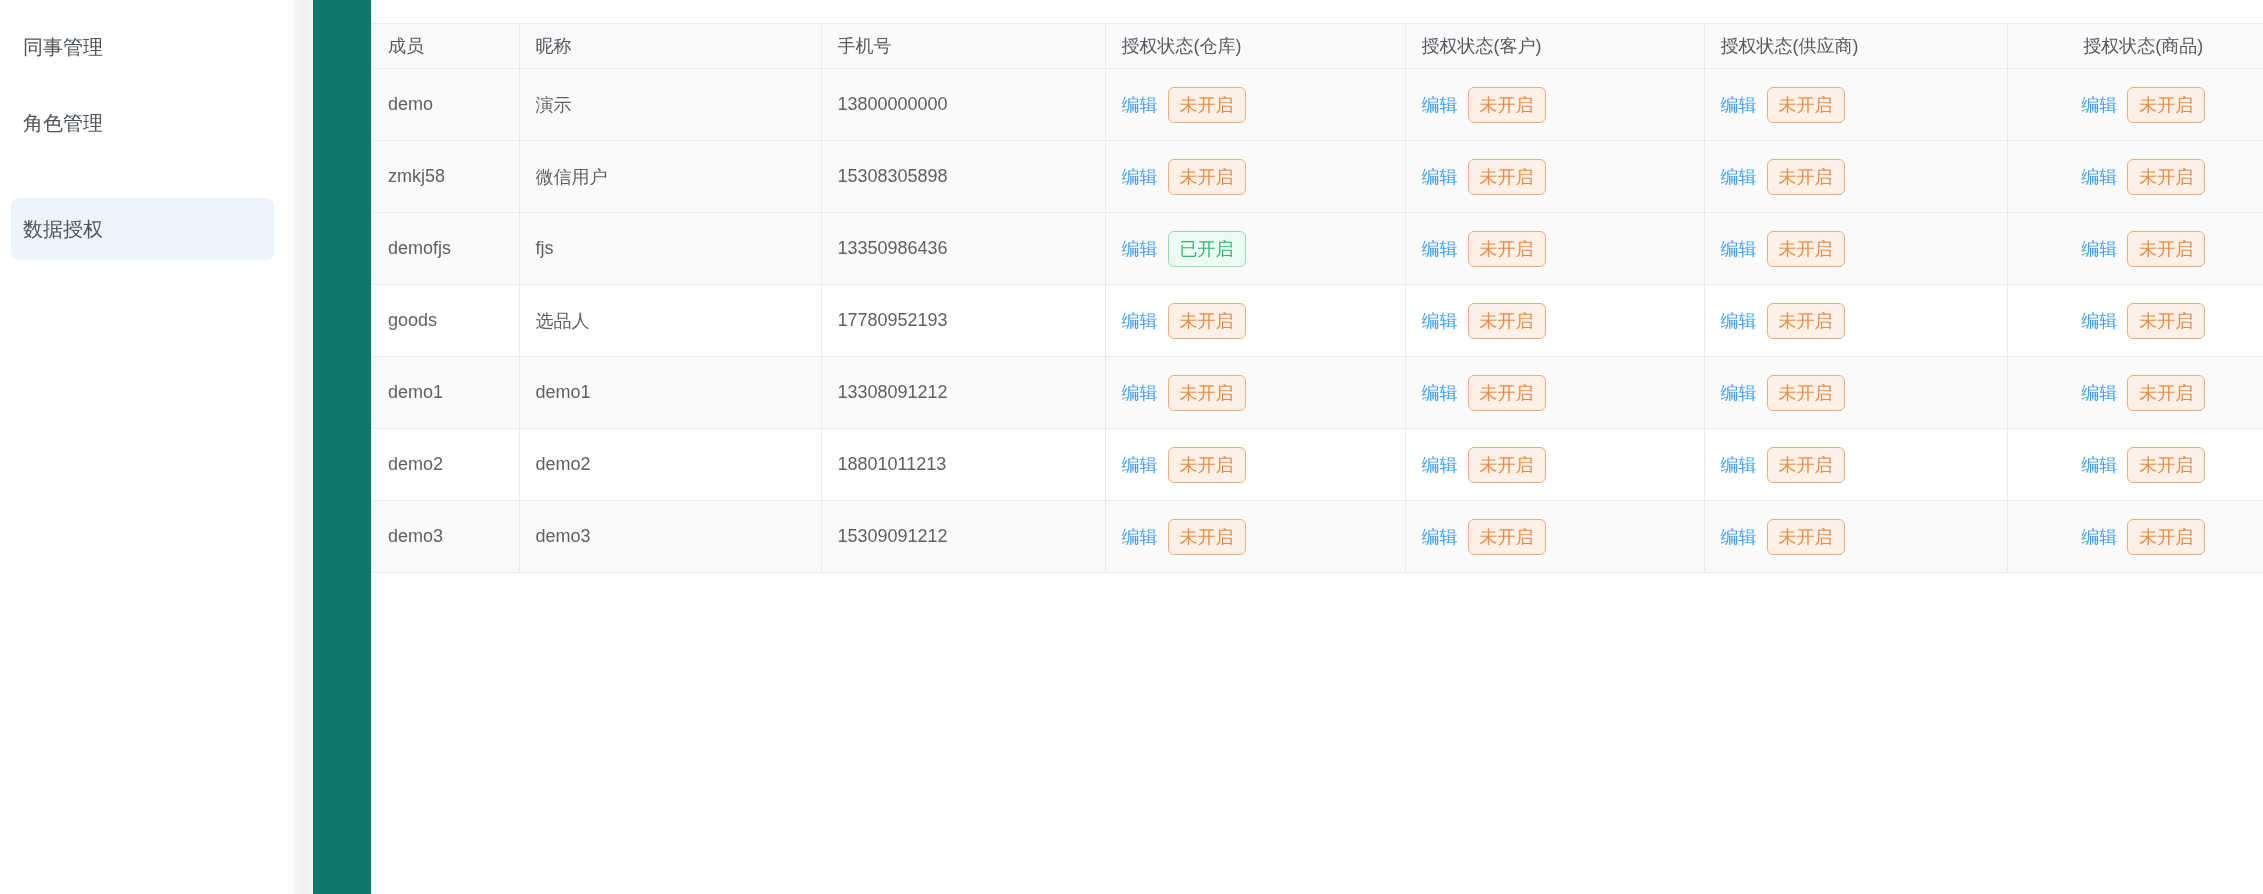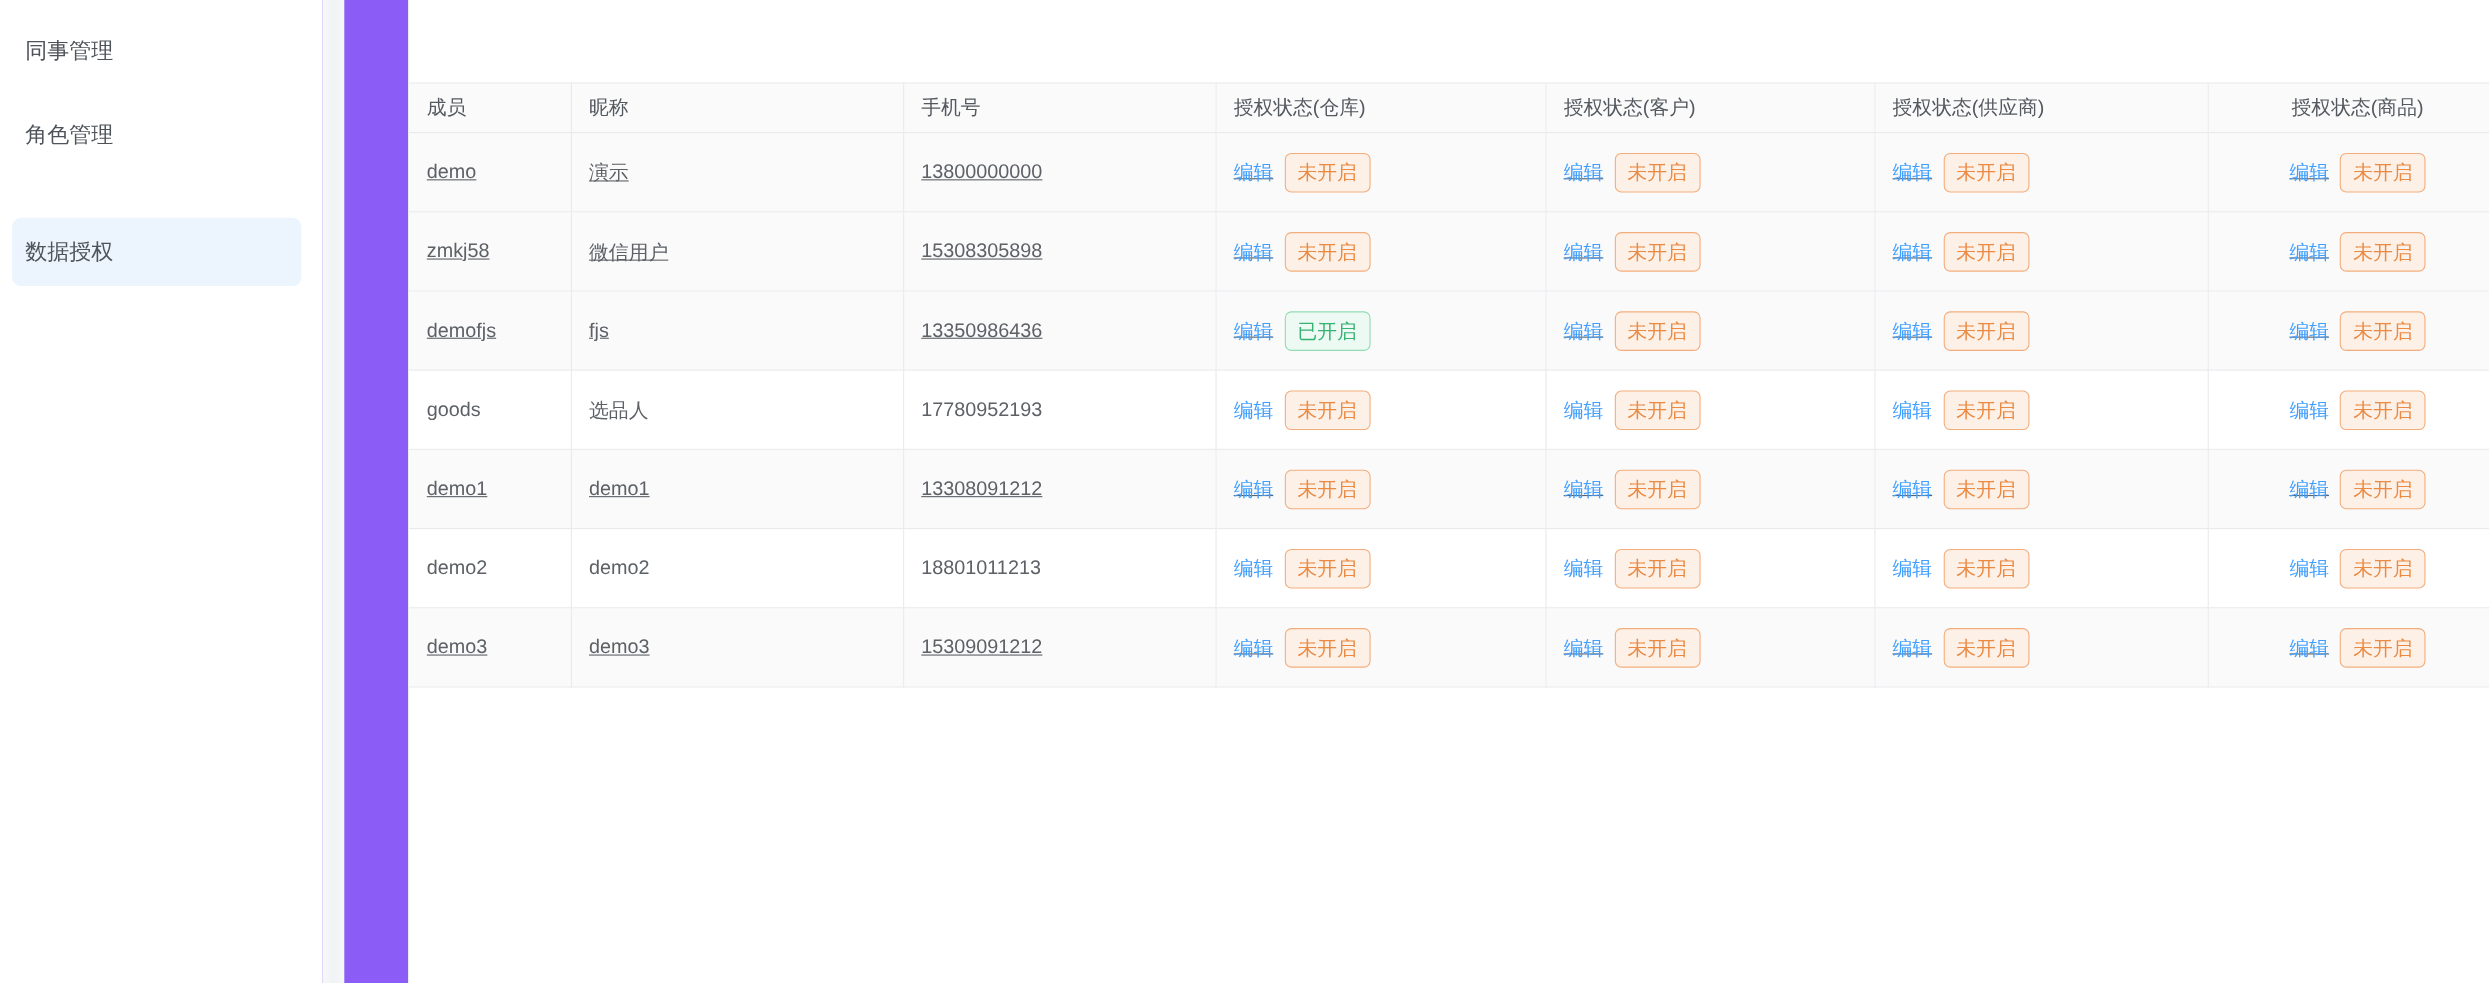--- a/index.html
+++ b/index.html
@@ -1,46 +1,46 @@
 <!DOCTYPE html>
 <html><head>
 <meta charset="utf-8">
 <style>
   html,body{margin:0;padding:0;background:#fff;}
-  .screen{position:relative;width:2263px;height:894px;background:#8b5cf6;overflow:hidden;
+  .screen{position:relative;width:2263px;height:894px;background:#0f766e;overflow:hidden;
           font-family:"Liberation Sans","DejaVu Sans",sans-serif;}
 
   
   .sidebar{position:absolute;left:0;top:0;width:293px;height:100%;background:#fff;
            box-sizing:border-box;padding-top:16px;}
   .side-item{height:62px;line-height:62px;margin:0 19px 14px 11px;border-radius:8px;
              padding-left:12px;font-size:20px;color:#4f545a;cursor:pointer;}
   .side-item.active{background:#ecf5fe;margin-top:44px;}
 
   
   .divider{position:absolute;left:293px;top:0;width:20px;height:100%;
            background:linear-gradient(to right,#f7f8f9,#f1f2f4 50%,#f6f7f8);}
 
   
   .panel{position:absolute;left:371px;top:0;right:0;bottom:0;background:#fff;
          border-left:1px solid #eaebee;box-sizing:border-box;}
-  .table-wrap{margin-top:75px;}
+  .table-wrap{margin-top:23px;}
 
   table{width:100%;border-collapse:collapse;table-layout:fixed;}
   col.c1{width:147px;} col.c2{width:302px;} col.c3{width:284px;}
   col.c4{width:300px;} col.c5{width:299px;} col.c6{width:303px;}
   th{height:44px;background:#fafafa;font-weight:normal;text-align:left;
      padding:0 0 0 16px;font-size:18px;color:#54585f;
      border-top:1px solid #e8eaed;border-bottom:1px solid #e8eaed;border-right:1px solid #e8eaed;
      overflow:hidden;white-space:nowrap;}
   td{height:71px;padding:0 0 0 16px;font-size:18px;color:#5d6166;background:#fff;
      border-bottom:1px solid #e8eaed;border-right:1px solid #e8eaed;
      overflow:hidden;white-space:nowrap;}
   th:last-child,td:last-child{border-right:none;text-align:center;}
-  tr.striped td{background:#fafafa;text-decoration:underline;}
+  tr.striped td{background:#fafafa;}
 
   .edit-link{color:#409eff;text-decoration:none;margin-right:10px;font-size:18px;
              cursor:pointer;vertical-align:middle;}
   .badge{display:inline-block;box-sizing:border-box;height:36px;line-height:34px;
          padding:0 11px;border-radius:6px;font-size:18px;vertical-align:middle;
          cursor:pointer;background:#fff;}
   .badge.off{color:#ea8a43;border:1px solid #f3ad7c;background:#fdf1e7;}
   .badge.on{color:#36b273;border:1px solid #92dcb3;background:#edfaf3;}
 </style>
 </head>

